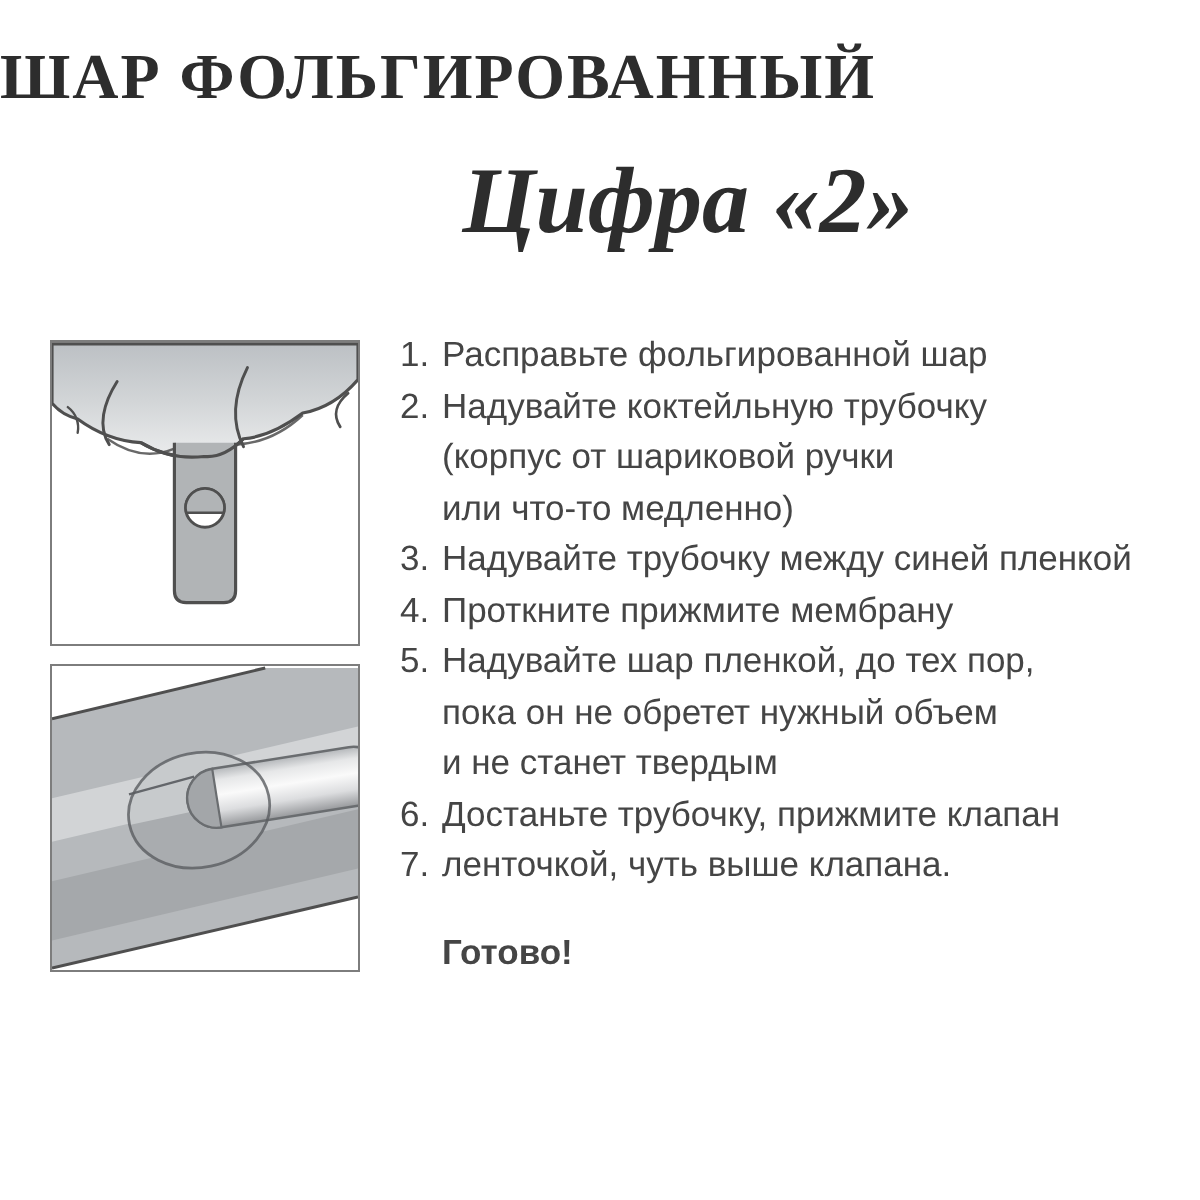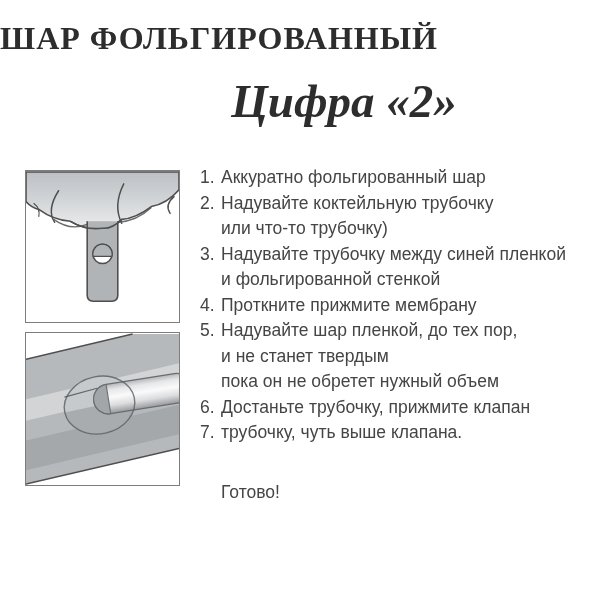--- a/index.html
+++ b/index.html
@@ -24,21 +24,21 @@
   #panel-1 { top:170px; height:153px; }
   #panel-2 { top:332px; height:154px; }
   .panel svg { display:block; width:100%; height:100%; }
   .instructions {
     position:absolute; left:200px; top:165px; width:398px;
     font-size:17.5px; line-height:25.5px; color:#454545;
   }
   .item { display:flex; }
   .num { flex:0 0 21px; width:21px; }
   .lines { flex:1 1 auto; }
-  .done { margin:34px 0 0 21px; }
+  .done { margin:18px 0 0 21px;font-weight:bold; }
 </style>
 </head>
 <body>
 
 <div class="page">
 
   <div class="title">ШАР ФОЛЬГИРОВАННЫЙ</div>
   <div class="subtitle">Цифра «2»</div>
 
   <div class="panel" id="panel-1">
@@ -101,66 +101,66 @@
         <ellipse cx="74.5" cy="72" rx="36" ry="29" fill="none" stroke="#5a5d60" stroke-width="1.4" opacity="0.8"></ellipse>
       </g>
     </svg>
   </div>
 
   <div class="instructions">
 
     <div class="item">
       <span class="num">1.</span>
       <div class="lines">
-          <div>Аккуратно фольгированный шар</div>
+          <div>Расправьте фольгированной шар</div>
         </div>
     </div>
 
     <div class="item">
       <span class="num">2.</span>
       <div class="lines">
         <div>Надувайте коктейльную трубочку</div>
-        <div>или что-то трубочку)</div>
+        <div>(корпус от шариковой ручки</div>
+        <div>или что-то медленно)</div>
       </div>
     </div>
 
     <div class="item">
       <span class="num">3.</span>
       <div class="lines">
         <div>Надувайте трубочку между синей пленкой</div>
-        <div>и фольгированной стенкой</div>
       </div>
     </div>
 
     <div class="item">
       <span class="num">4.</span>
       <div class="lines">
           <div>Проткните прижмите мембрану</div>
         </div>
     </div>
 
     <div class="item">
       <span class="num">5.</span>
       <div class="lines">
         <div>Надувайте шар пленкой, до тех пор,</div>
+        <div>пока он не обретет нужный объем</div>
         <div>и не станет твердым</div>
-        <div>пока он не обретет нужный объем</div>
       </div>
     </div>
 
     <div class="item">
       <span class="num">6.</span>
       <div class="lines">
           <div>Достаньте трубочку, прижмите клапан</div>
         </div>
     </div>
 
     <div class="item">
       <span class="num">7.</span>
       <div class="lines">
-        <div>трубочку, чуть выше клапана.</div>
+        <div>ленточкой, чуть выше клапана.</div>
       </div>
     </div>
 
     <div class="done">Готово!</div>
   </div>
 
 </div>
 
 </body></html>

